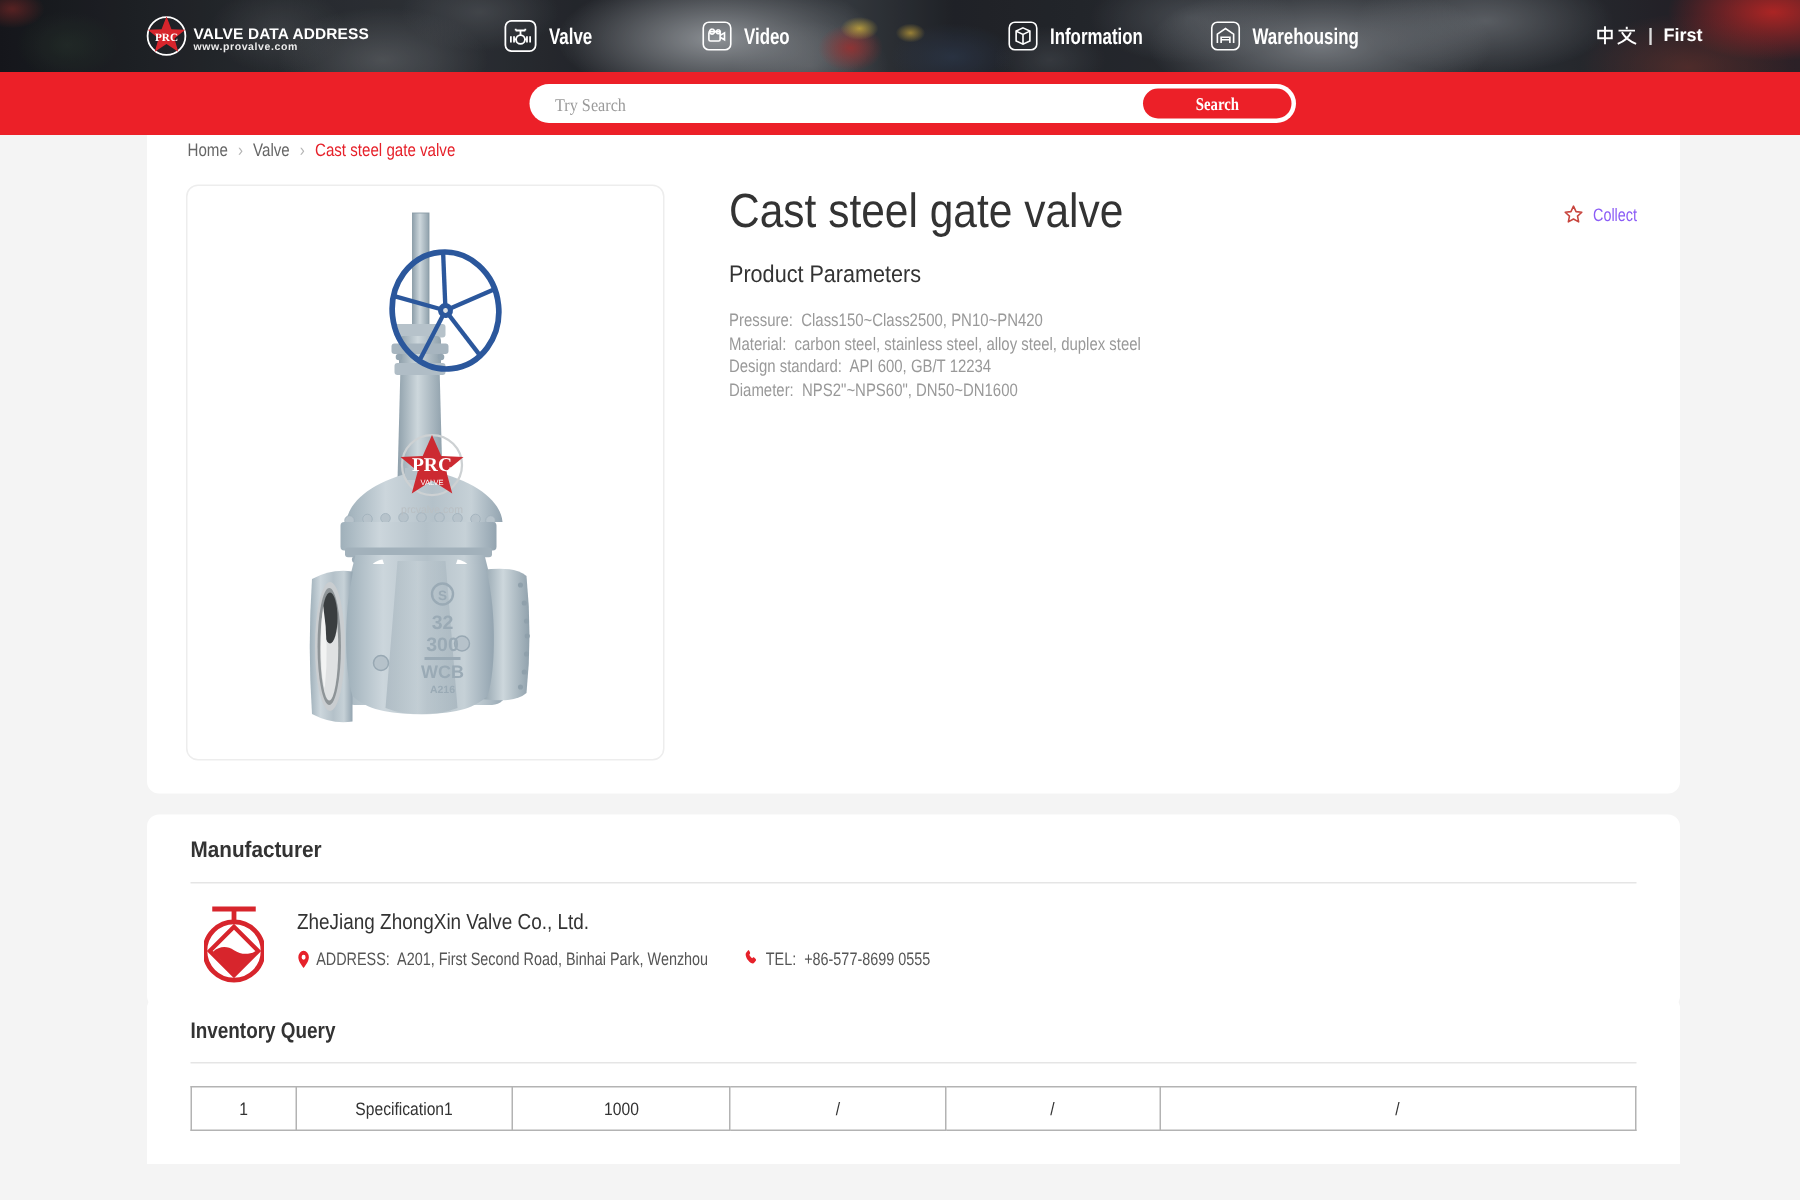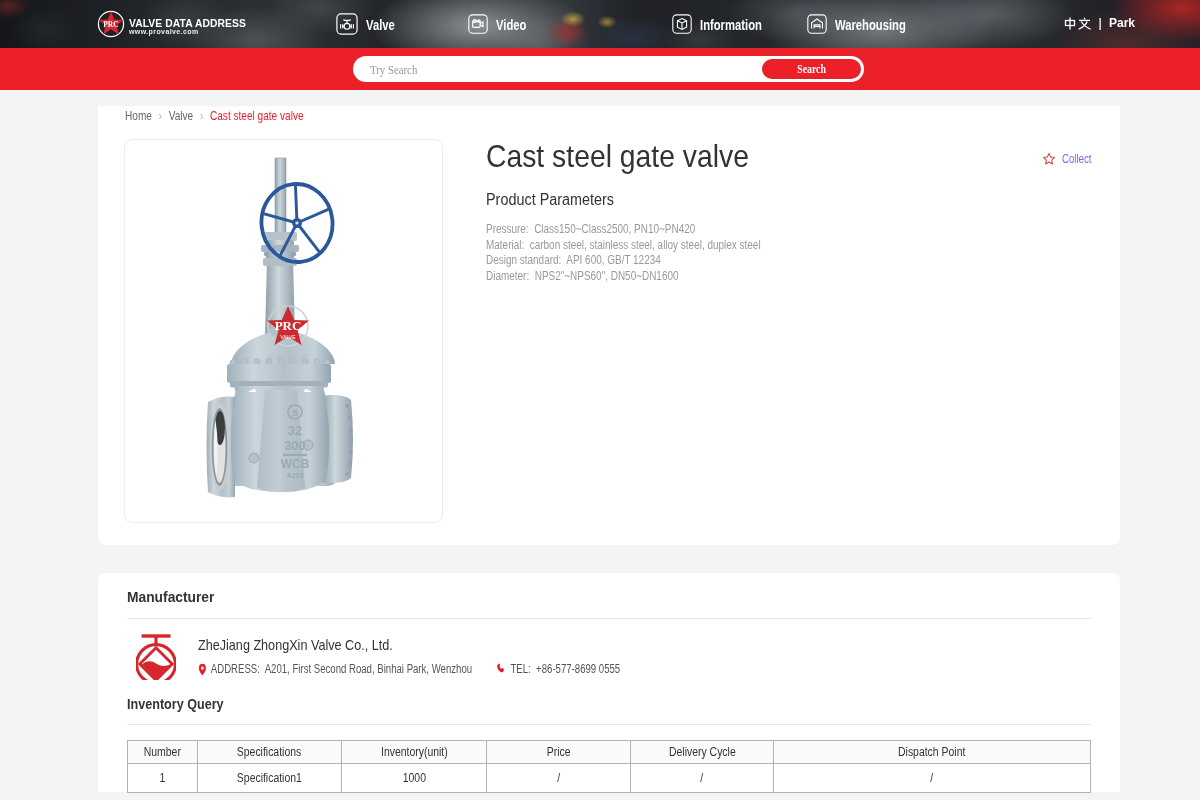--- a/index.html
+++ b/index.html
@@ -34,23 +34,23 @@
 .nav-it .ic{width:22px;height:22px;margin-right:8px;}
 .nav-it .tx{font-size:15px;font-weight:bold;color:#fff;transform:scaleX(.75);transform-origin:left center;}
 .lang{position:absolute;right:65px;top:16px;color:#fff;font-size:12px;font-weight:bold;display:flex;align-items:center;}
 
 .sbar{position:absolute;left:0;top:48px;width:1200px;height:42px;background:#ec2028;}
 .spill{position:absolute;left:353px;top:8px;width:511px;height:26px;background:#fff;border-radius:13px;font-family:Liberation Serif, serif;}
 .spill .ph-t{position:absolute;left:17px;top:7px;font-size:12px;color:#9a9a9a;transform:scaleX(.9);transform-origin:left top;}
 .sbtn{position:absolute;right:3px;top:3px;width:99px;height:20px;background:#ec2028;border-radius:10px;color:#fff;font-size:12px;font-weight:bold;text-align:center;line-height:20px;}
 .sbtn span{display:inline-block;transform:scaleX(.82);}
 
-.card{position:absolute;left:98px;width:1022px;background:#fff;border-radius:8px;margin-top:16px;}
+.card{position:absolute;left:98px;width:1022px;background:#fff;border-radius:8px;}
 .c1{top:90px;height:439px;border-radius:0 0 8px 8px;}
-.c2{top:557px;height:129px;}
+.c2{top:543px;height:129px;}
 .c3{top:664px;height:112px;border-radius:8px 8px 0 0;}
 
 .bc{position:absolute;left:27px;top:0px;font-size:12px;color:#666;display:flex;align-items:center;height:20px;transform:scaleX(.84);transform-origin:left center;}
 .bc .sep{color:#b5b5b5;margin:0 8px;font-size:12px;}
 .bc .act{color:#e6212a;}
 
 .imgbox{position:absolute;left:26px;top:33px;width:319px;height:384px;border:1px solid #ededed;border-radius:8px;background:#fff;}
 .ptitle{position:absolute;left:388px;top:32px;font-size:32px;color:#333;transform:scaleX(.885);transform-origin:left top;}
 .collect{position:absolute;right:21px;top:46px;display:flex;align-items:center;color:#8b5cf6;font-size:12px;}
 .psub{position:absolute;left:388px;top:85px;font-size:16px;color:#333;transform:scaleX(.9);transform-origin:left top;}
@@ -118,21 +118,21 @@
       <g stroke="#fff" stroke-width="2.6" fill="none">
         <rect x="3" y="7" width="18" height="10"></rect>
         <line x1="12" y1="1" x2="12" y2="25"></line>
         <line x1="41" y1="1.5" x2="41" y2="5"></line>
         <line x1="30" y1="6.8" x2="52" y2="6.8"></line>
         <path d="M46.5 9 C44 15 37 21 29 24.5"></path>
         <path d="M34.5 9 C38 15 46 21.5 53.5 24.5"></path>
       </g>
     </svg>
     <span style="margin:0 7px 0 2px;color:#ddd">|</span>
-      <span>Park</span>
+      <span>First</span>
   </div>
 </div>
 
 <div class="sbar">
   <div class="spill">
     <div class="ph-t">Try Search</div>
     <div class="sbtn"><span>Search</span></div>
   </div>
 </div>
 
@@ -305,28 +305,20 @@
   <table class="tbl">
     <colgroup>
         <col style="width:70px">
         <col style="width:144px">
         <col style="width:145px">
         <col style="width:144px">
         <col style="width:143px">
         <col>
       </colgroup>
     <tbody>
-        <tr>
-          <th><span>Number</span></th>
-          <th><span>Specifications</span></th>
-          <th><span>Inventory(unit)</span></th>
-          <th><span>Price</span></th>
-          <th><span>Delivery Cycle</span></th>
-          <th><span>Dispatch Point</span></th>
-        </tr>
     <tr>
           <td><span>1</span></td>
           <td><span>Specification1</span></td>
           <td><span>1000</span></td>
           <td><span>/</span></td>
           <td><span>/</span></td>
           <td><span>/</span></td>
         </tr>
   </tbody>
     </table>

